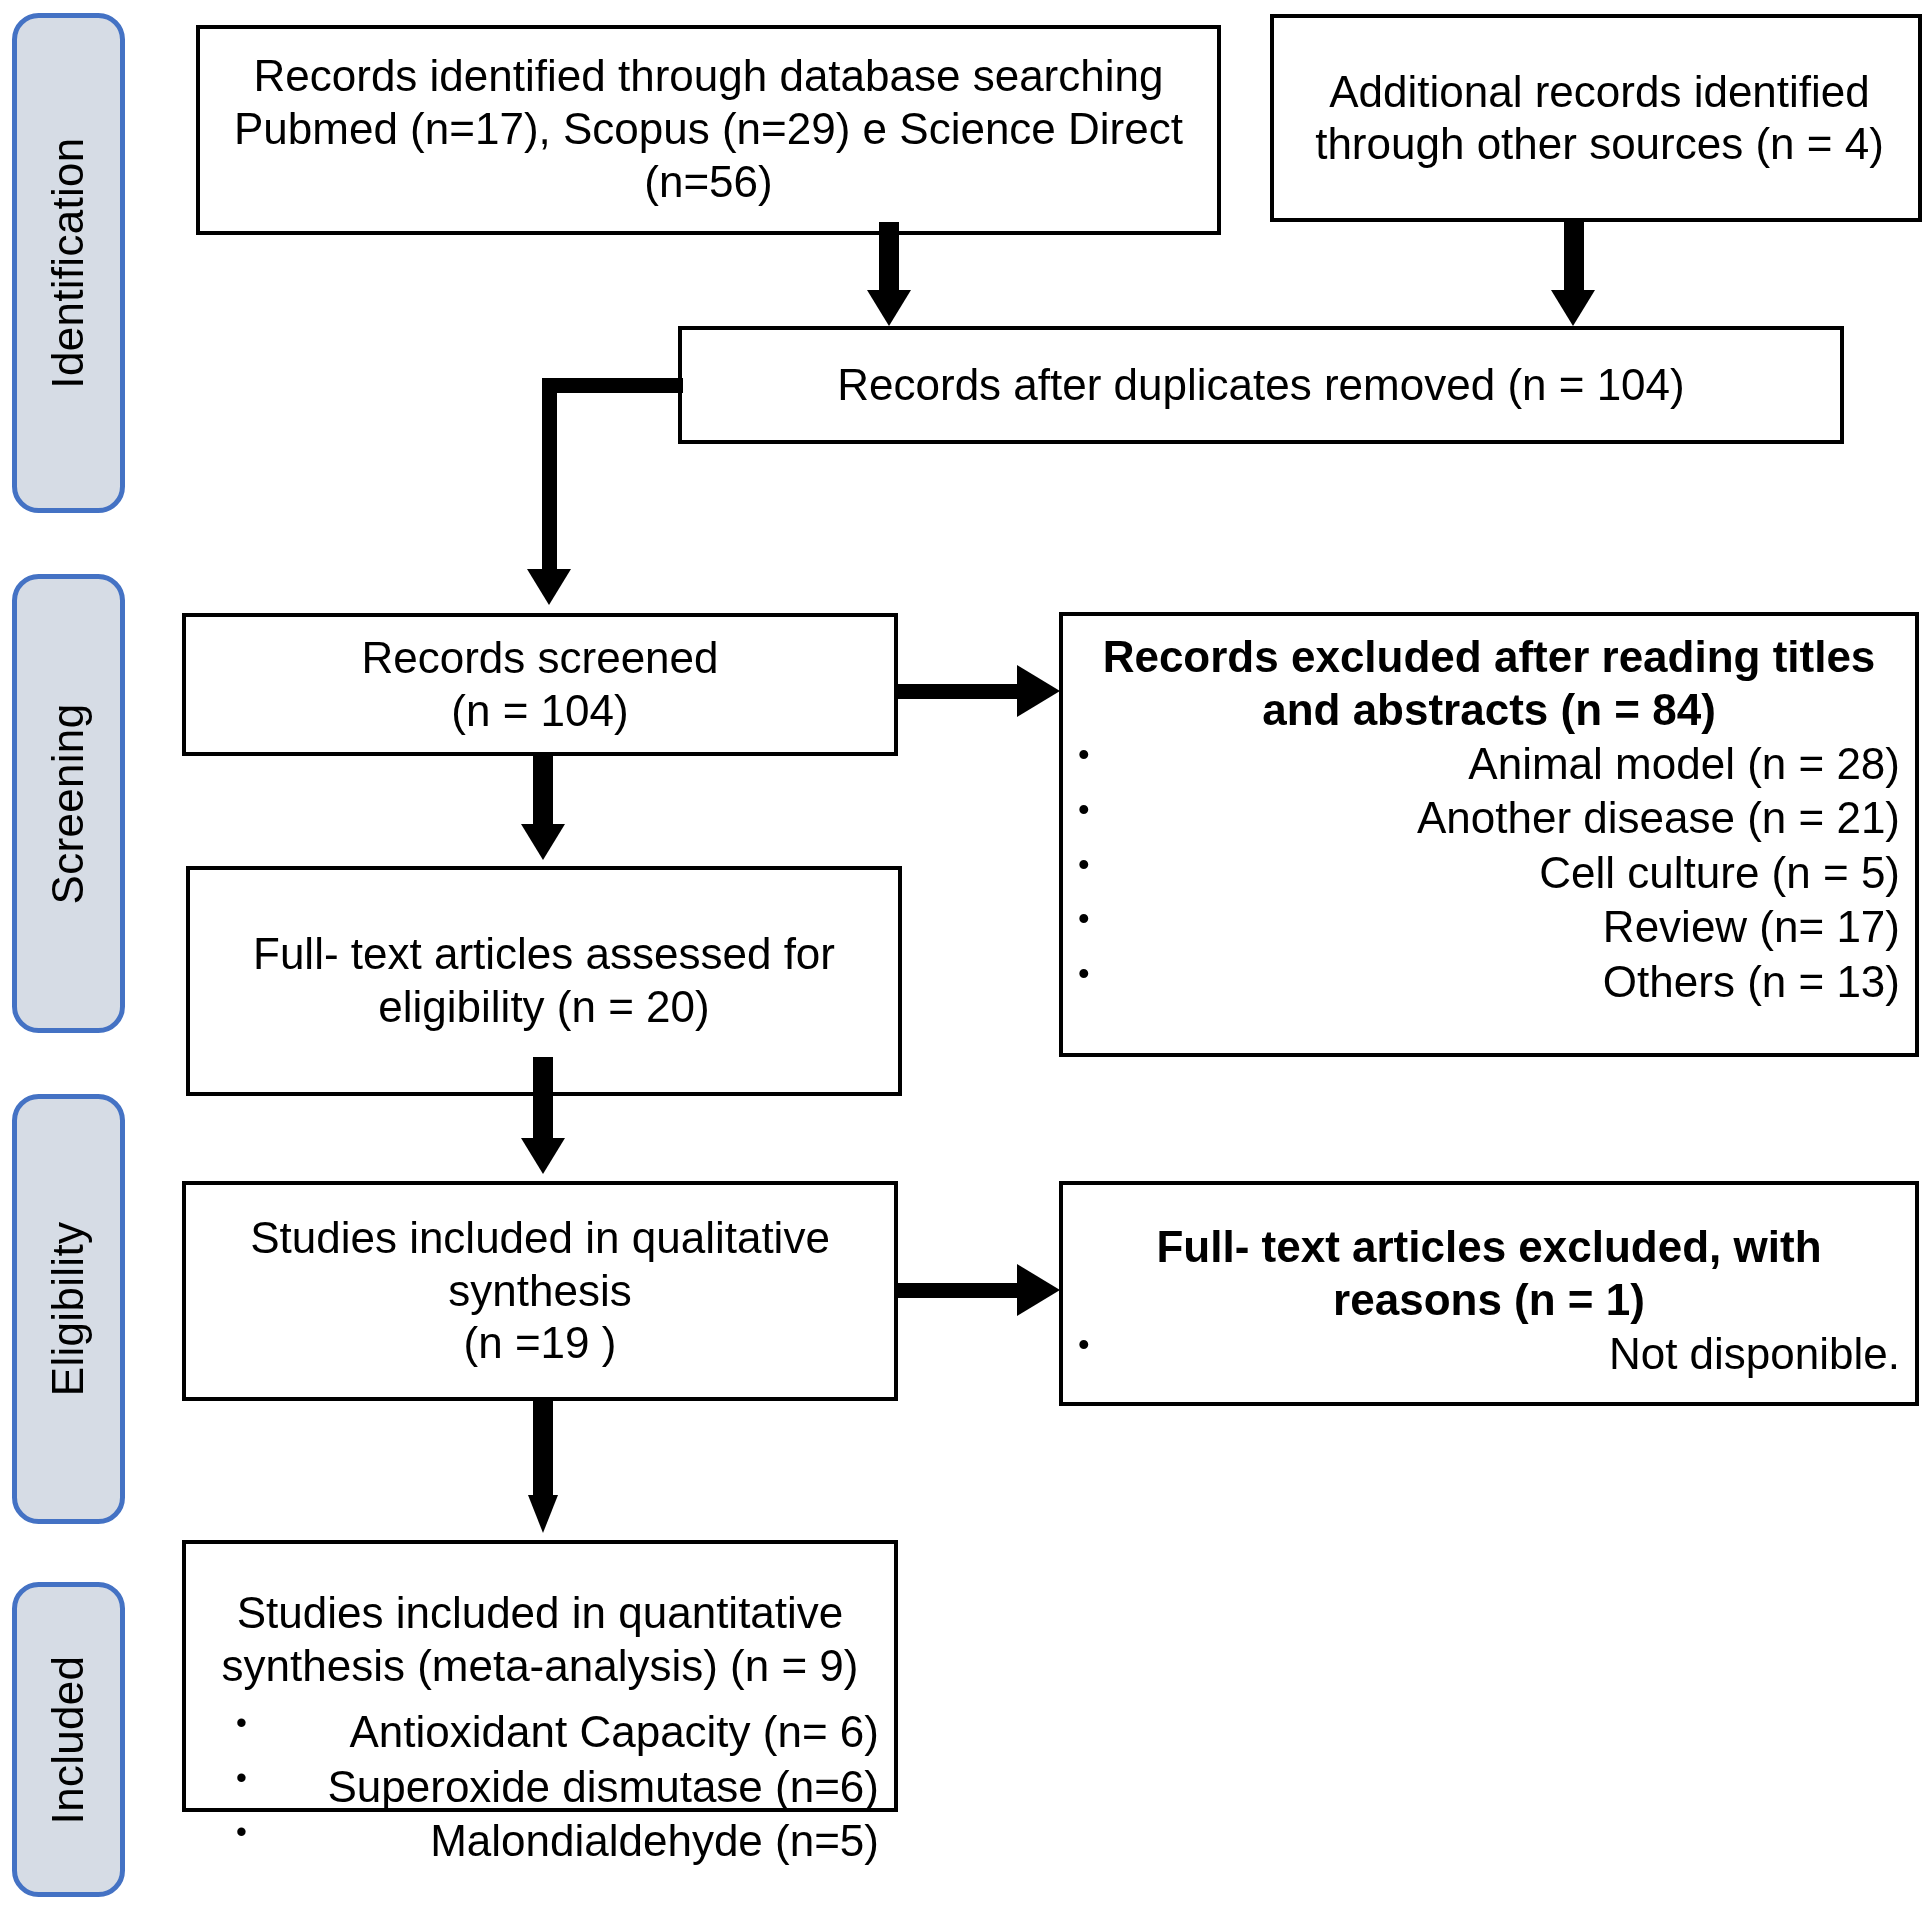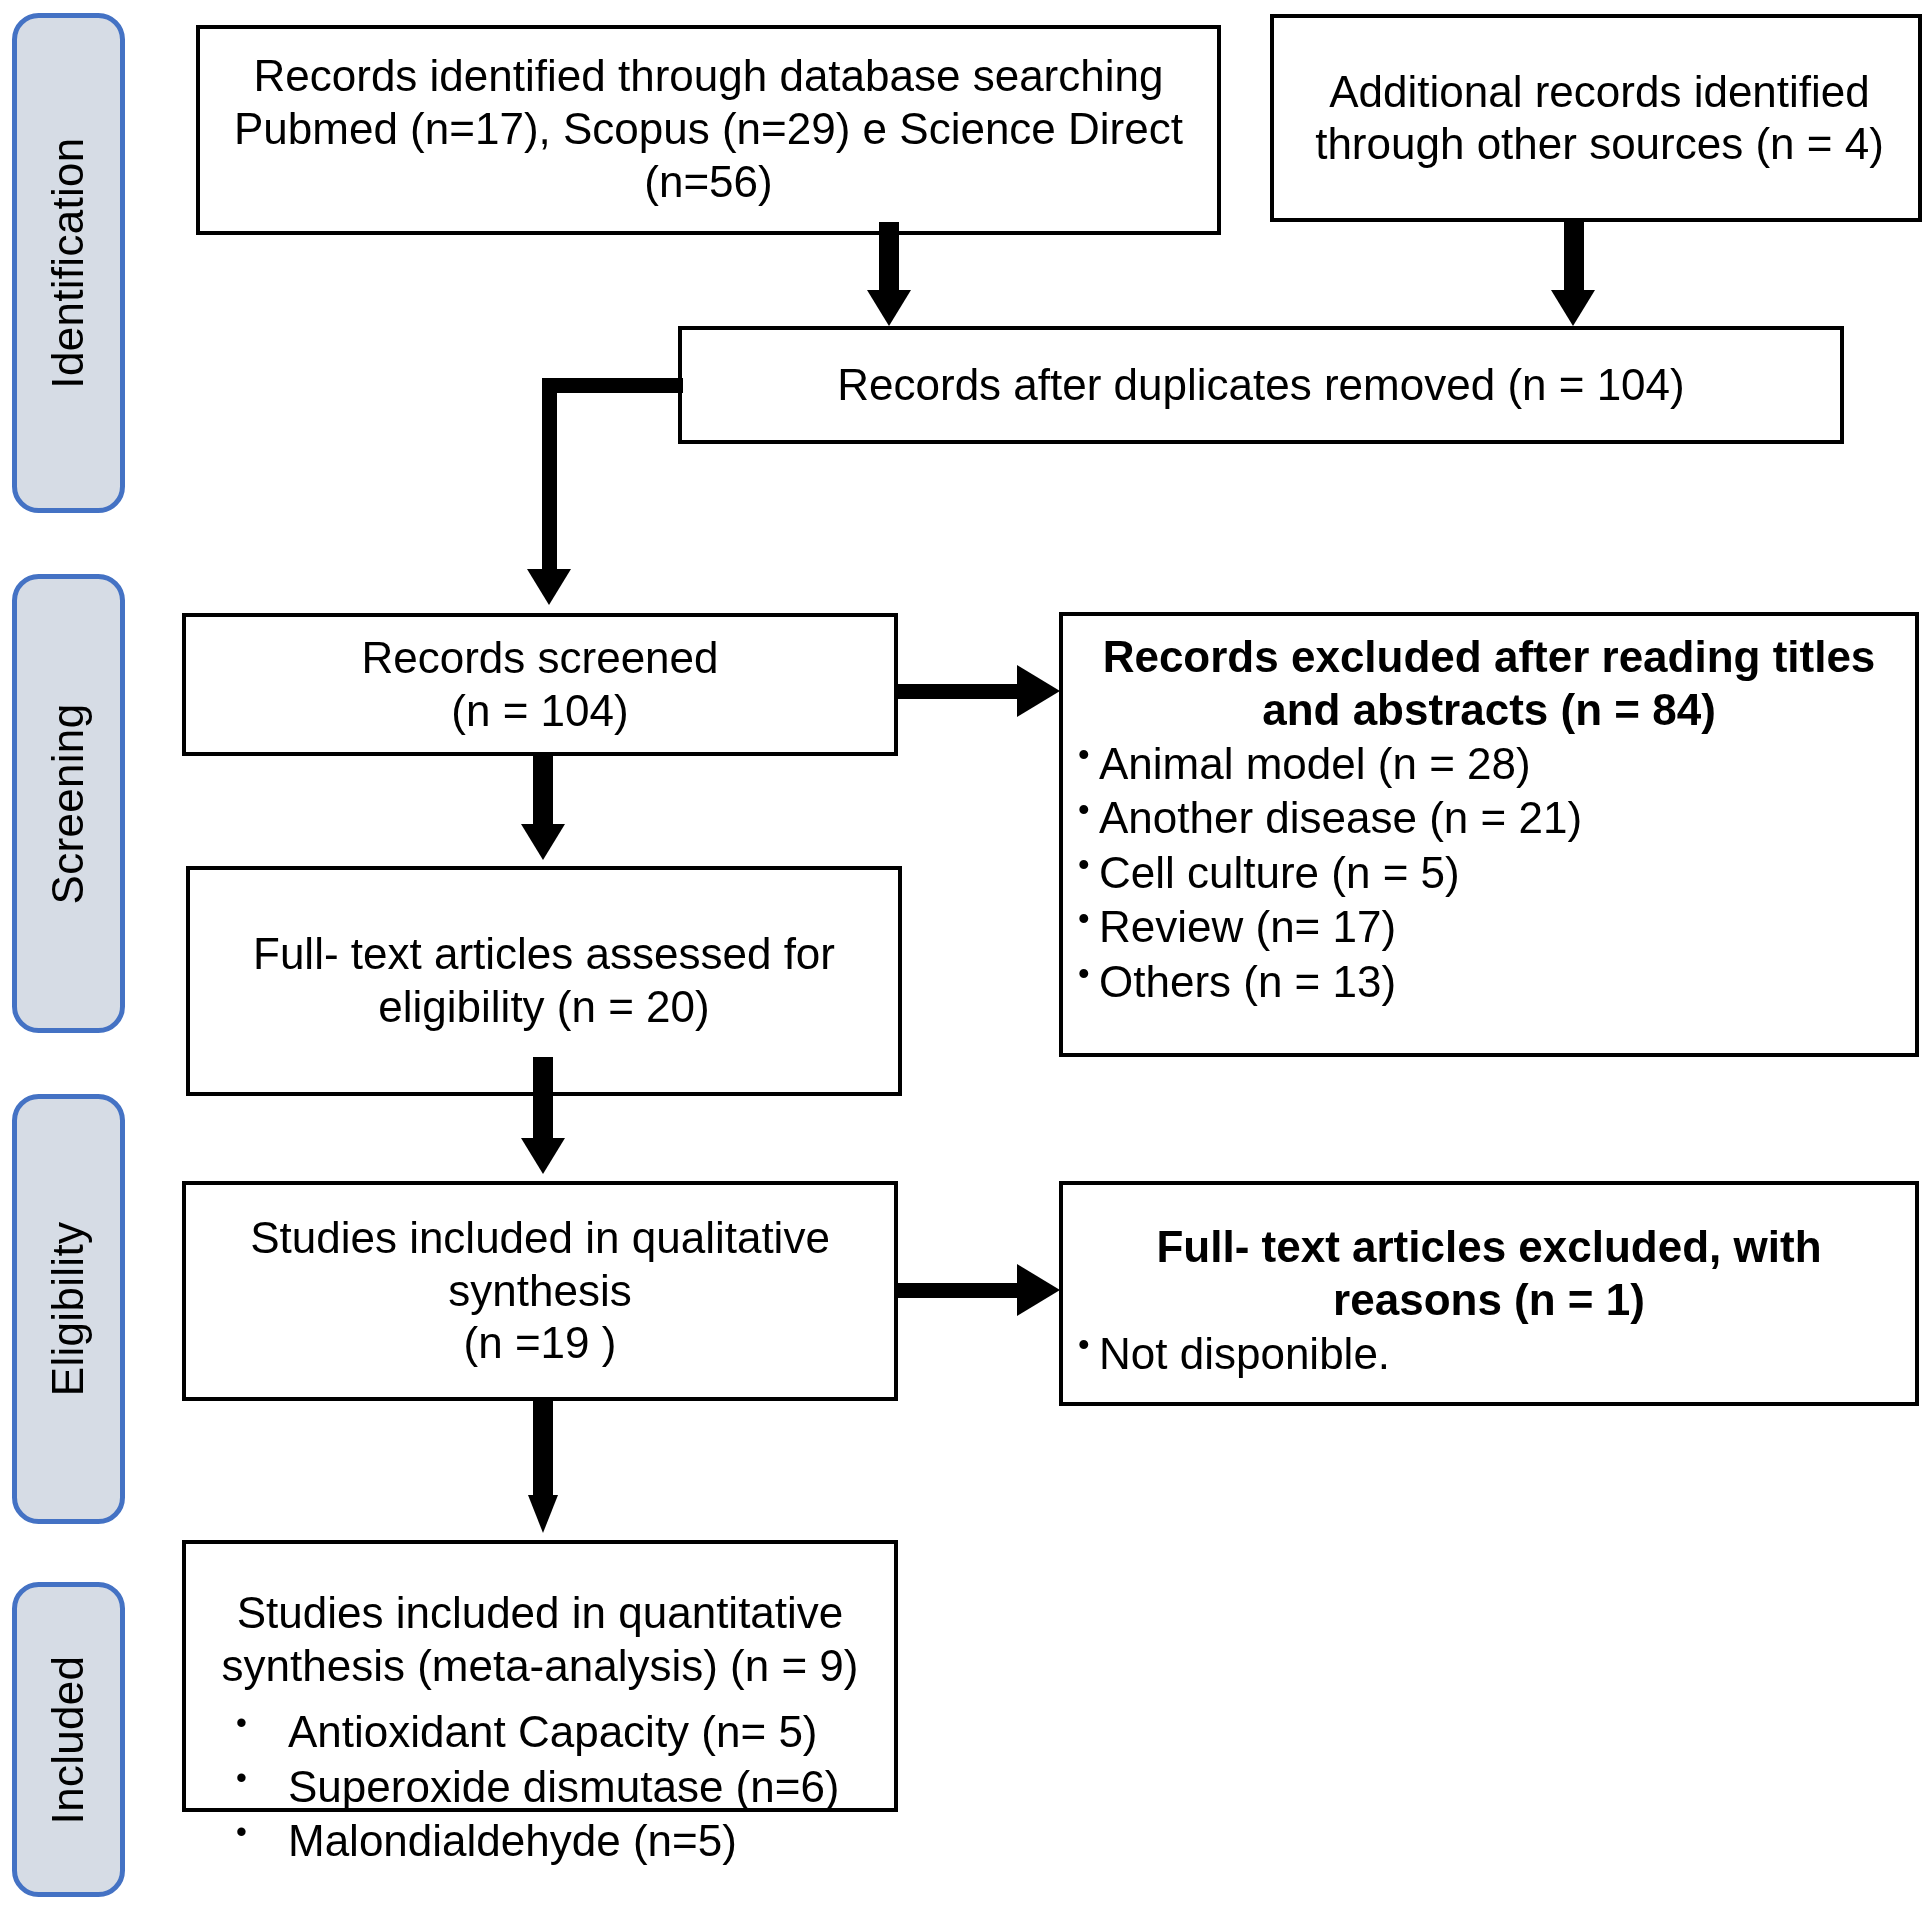--- a/index.html
+++ b/index.html
@@ -53,21 +53,21 @@
     text-align: center;
     padding: 0 15px;
     white-space: pre-line;
   }
   .box-text.bold { font-weight: bold; }
 
   .bullet-list {
     list-style: none;
     margin: 0;
     padding: 0 15px;
-    text-align: left;
+    text-align: right;
   }
   .bullet-list li {
     font-size: 44px;
     line-height: 1.24;
     position: relative;
     padding-left: 21px;
     white-space: nowrap;
   }
   .bullet-list li::before {
     content: "\2022";
@@ -199,20 +199,20 @@
       <li>Not disponible.</li>
     </ul>
   </div>
 
   <div class="vline" style="left:533px; top:1399px; width:19.6px; height:98px;"></div>
   <div class="arrow-down slim" style="left:528px; top:1495px;"></div>
 
   <div class="flow-box" style="left:182px; top:1540px; width:716px; height:272px; justify-content:flex-start; padding-top:43px;">
     <div class="box-text">Studies included in quantitative synthesis (meta-analysis) (n = 9)</div>
     <ul class="bullet-list wide" style="margin-top:12.7px;">
-      <li>Antioxidant Capacity (n= 5)</li>
+      <li>Antioxidant Capacity (n= 6)</li>
       <li>Superoxide dismutase (n=6)</li>
       <li>Malondialdehyde (n=5)</li>
     </ul>
   </div>
 
 </div>
 
 
 </body></html>

